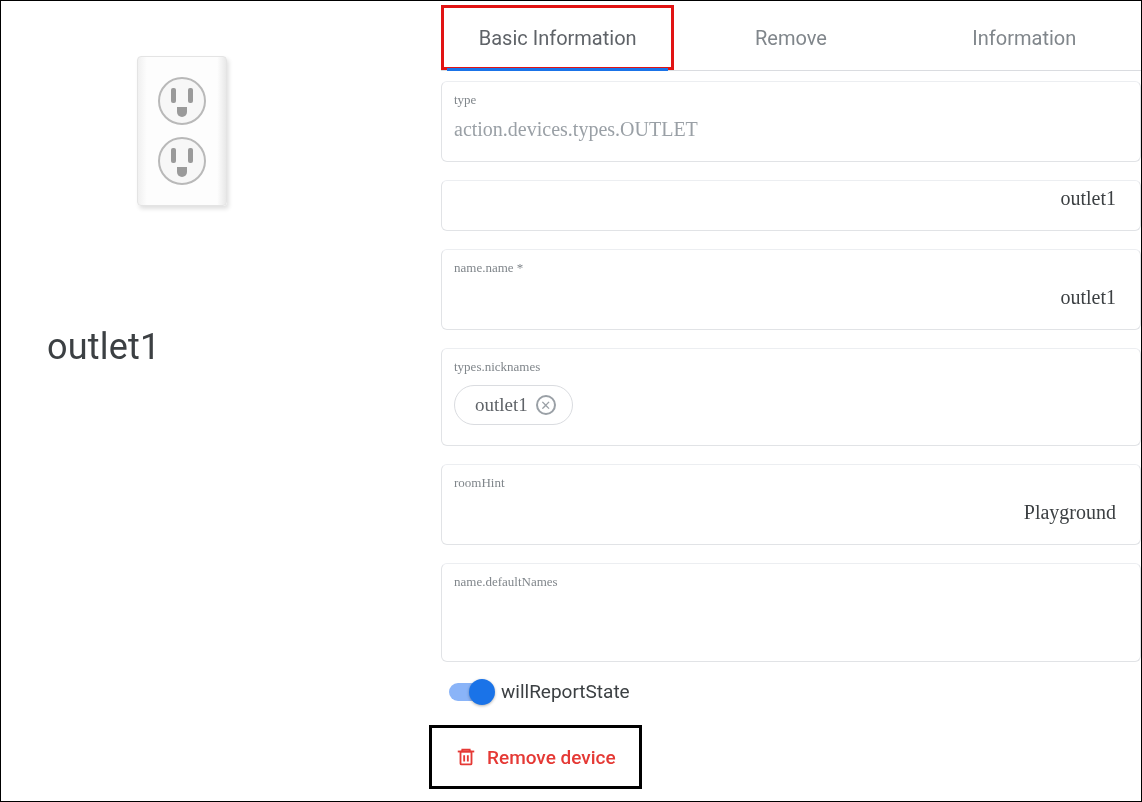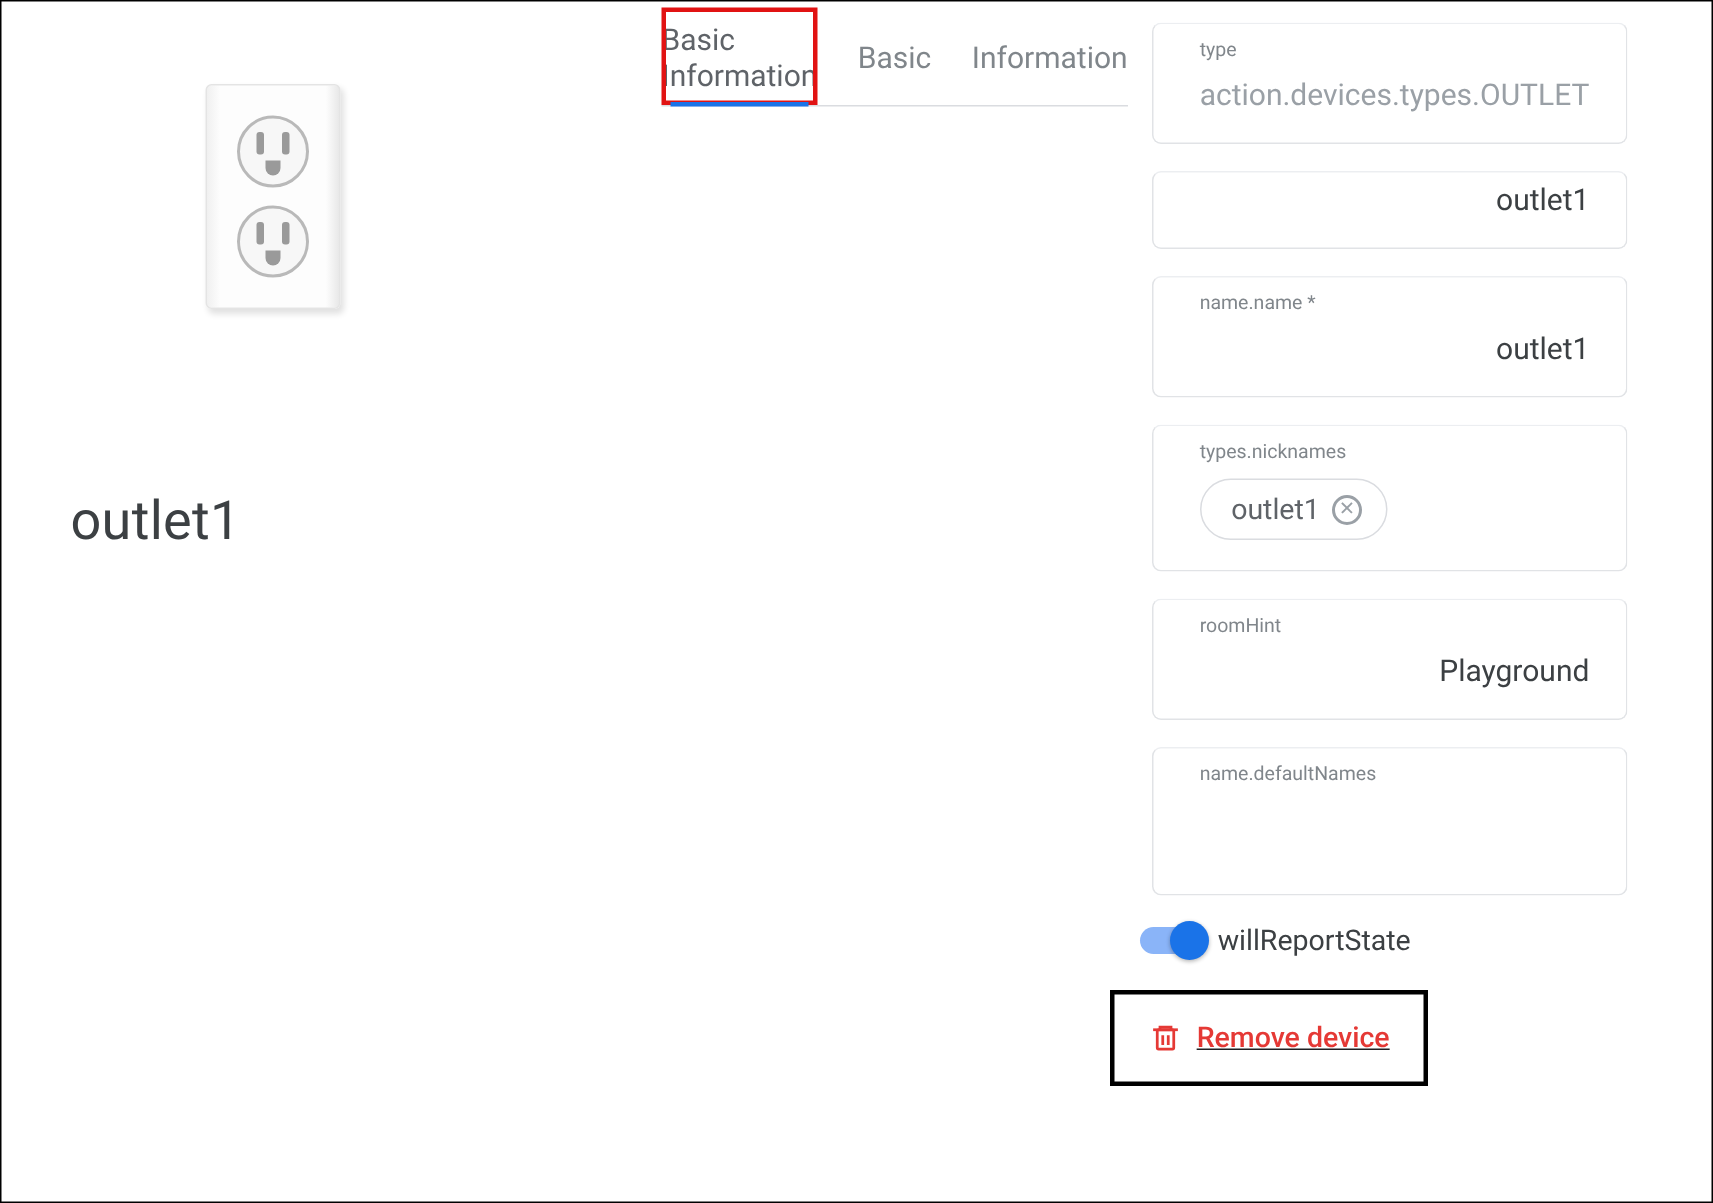--- a/index.html
+++ b/index.html
@@ -66,21 +66,21 @@
     margin-top: 120px;
     font-size: 36px;
     font-weight: 400;
     color: #3c4043;
     letter-spacing: .2px;
   }
   
   .right-col {
     flex: 1;
     display: flex;
-    flex-direction: row;
+    flex-direction: column;
     padding-top: 4px;
   }
   
   .tab-bar {
     display: flex;
     border-bottom: 1px solid #dadce0;
     height: 66px;
   }
   .tab {
     flex: 1;
@@ -106,24 +106,25 @@
   .hl-red { outline: 3px solid #e11313; outline-offset: -3px; }
   .hl-black { outline: 3px solid #000; outline-offset: -3px; }
   
   .form-area {
     padding: 10px 0 0 0;
   }
   .field {
     border: 1px solid #e1e3e6;
     border-top-color: #eceef1;
     border-radius: 6px;
-    margin: 6px 0 18px 16px;
-    padding: 6px 24px 20px 31px;
+    margin: 6px 0 18px 0;
+    padding: 6px 24px 20px 12px;
     background: #fff;
     position: relative;
+    font-family: Liberation Serif, serif;
   }
   .field:first-child { margin-top: 0;}
   .field-label {
     font-size: 13px;
     color: #80868b;
     padding: 4px 0 10px 0;
     display: block;
   }
   .field-value {
     font-size: 20px;
@@ -186,26 +187,25 @@
     background: #1a73e8;
     box-shadow: 0 1px 3px rgba(0,0,0,.3);
   }
   .toggle-label {
     font-size: 19px;
     color: #3c4043;
   }
   
   .remove-box {
     display: inline-flex;
-    align-items: flex-start;
+    align-items: flex-end;
     gap: 10px;
     padding: 20px 26px;
     margin-left: -12px;
     cursor: pointer;
-    text-decoration: underline;
   }
   .remove-box .trash {
     width: 22px; height: 24px; color:#e53935;
   }
   .remove-label {
     color: #e53935;
     font-size: 19px;
     font-weight: 500;
   }
 </style>
@@ -227,21 +227,21 @@
           <span class="ground"></span>
       </div>
     </div>
     <h1 class="device-title">outlet1</h1>
   </div>
 
   <div class="right-col">
 
     <div class="tab-bar">
       <div class="tab active hl-red">Basic Information</div>
-      <div class="tab">Basic</div>
+      <div class="tab">Remove</div>
       <div class="tab">Information</div>
     </div>
 
     <div class="form-area">
 
       <div class="field readonly">
         <span class="field-label">type</span>
         <span class="field-value">action.devices.types.OUTLET</span>
       </div>
 

